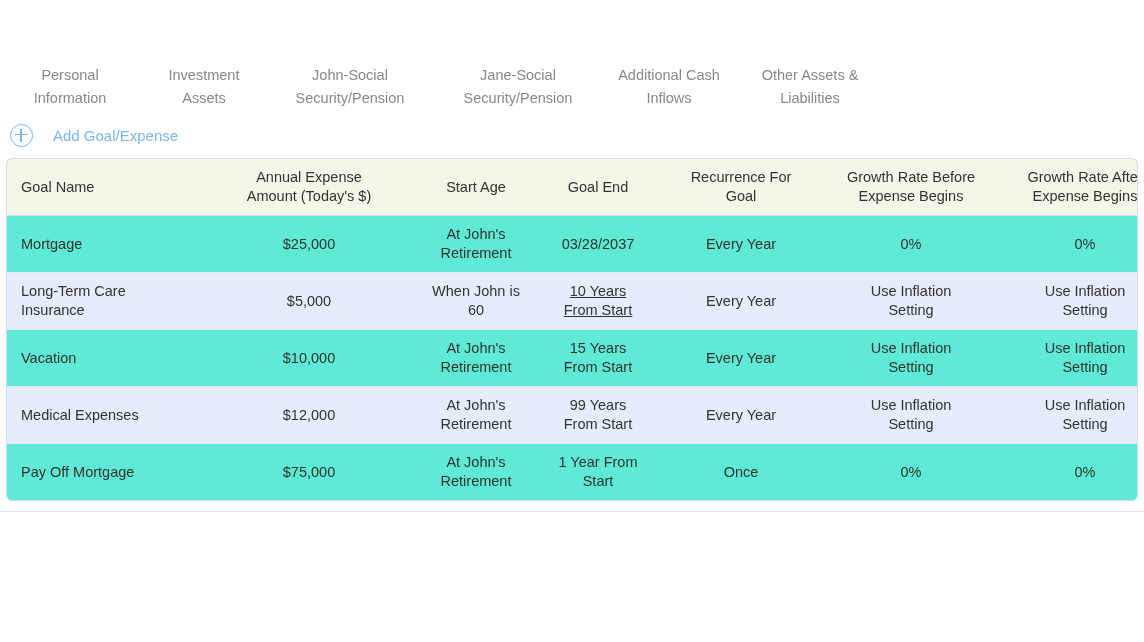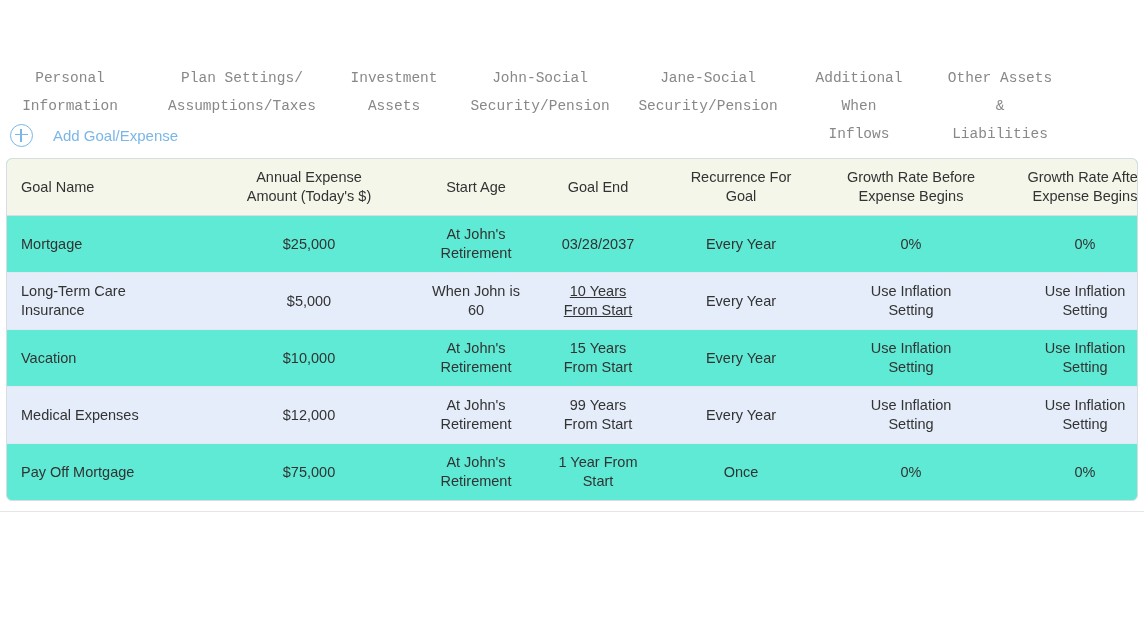--- a/index.html
+++ b/index.html
@@ -23,27 +23,26 @@
     padding: 0;
     margin: 0;
     height: 56px;
     position: relative;
     top: 64px;
   }
   .tab {
     flex: 0 0 auto;
     text-align: center;
     font-size: 14.5px;
-    line-height: 28px;
+    line-height: 23px;
     color: #888888;
     padding: 0 6px;
     position: relative;
     cursor: pointer;
     user-select: none;
-    font-family: Liberation Mono, monospace;
   }
   .tab .tab-label { display: block; white-space: pre-line; }
   .tab.active { color: #1579d0; }
   .tab.active .tab-underline {
     display: block;
     position: absolute;
     left: 6px;
     right: 6px;
     bottom: -9px;
     height: 3px;
@@ -151,42 +150,37 @@
 </style>
 </head>
 <body>
 
 <nav class="tabbar">
   <div class="tab t0">
     <span class="tab-label" style="white-space: pre-line;">Personal
 Information</span>
 
   </div>
-  <div class="tab t1">
-    <span class="tab-label" style="white-space: pre-line;">Plan Settings/
-Assumptions/Taxes</span>
-
-  </div>
   <div class="tab t2">
     <span class="tab-label" style="white-space: pre-line;">Investment
 Assets</span>
 
   </div>
   <div class="tab t3">
     <span class="tab-label" style="white-space: pre-line;">John-Social
 Security/Pension</span>
 
   </div>
   <div class="tab t4">
     <span class="tab-label" style="white-space: pre-line;">Jane-Social
 Security/Pension</span>
 
   </div>
   <div class="tab t5">
-    <span class="tab-label" style="white-space: pre-line;">Additional When
+    <span class="tab-label" style="white-space: pre-line;">Additional Cash
 Inflows</span>
 
   </div>
   <div class="tab t7">
     <span class="tab-label" style="white-space: pre-line;">Other Assets &amp;
 Liabilities</span>
 
   </div>
 </nav>
 

